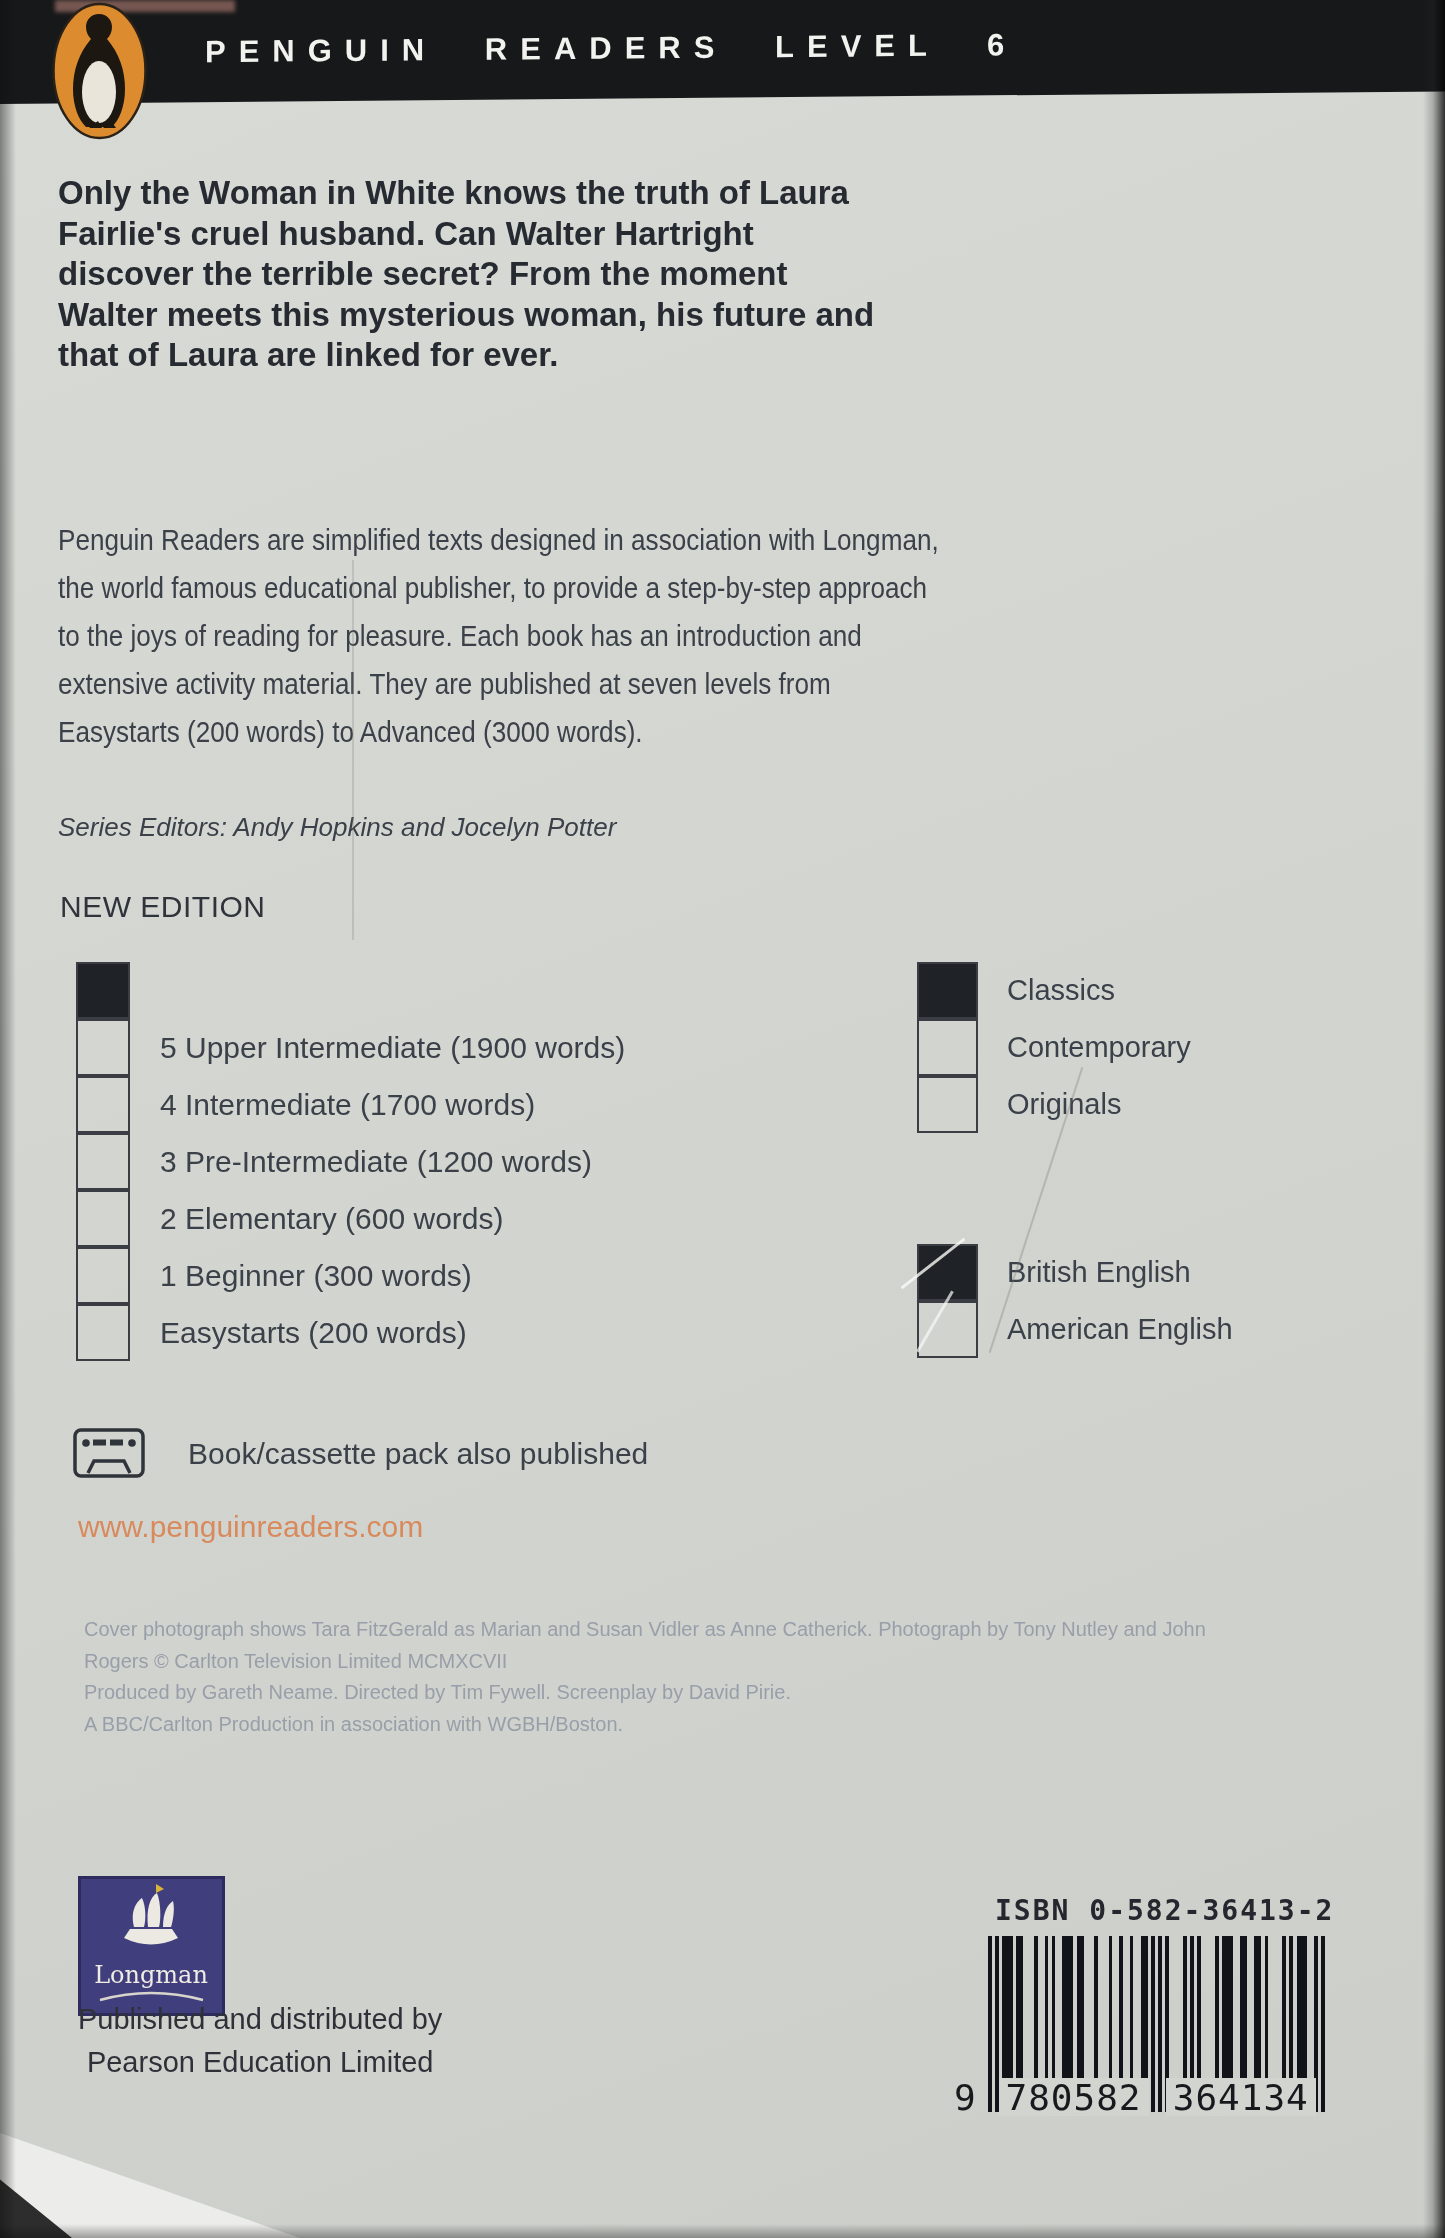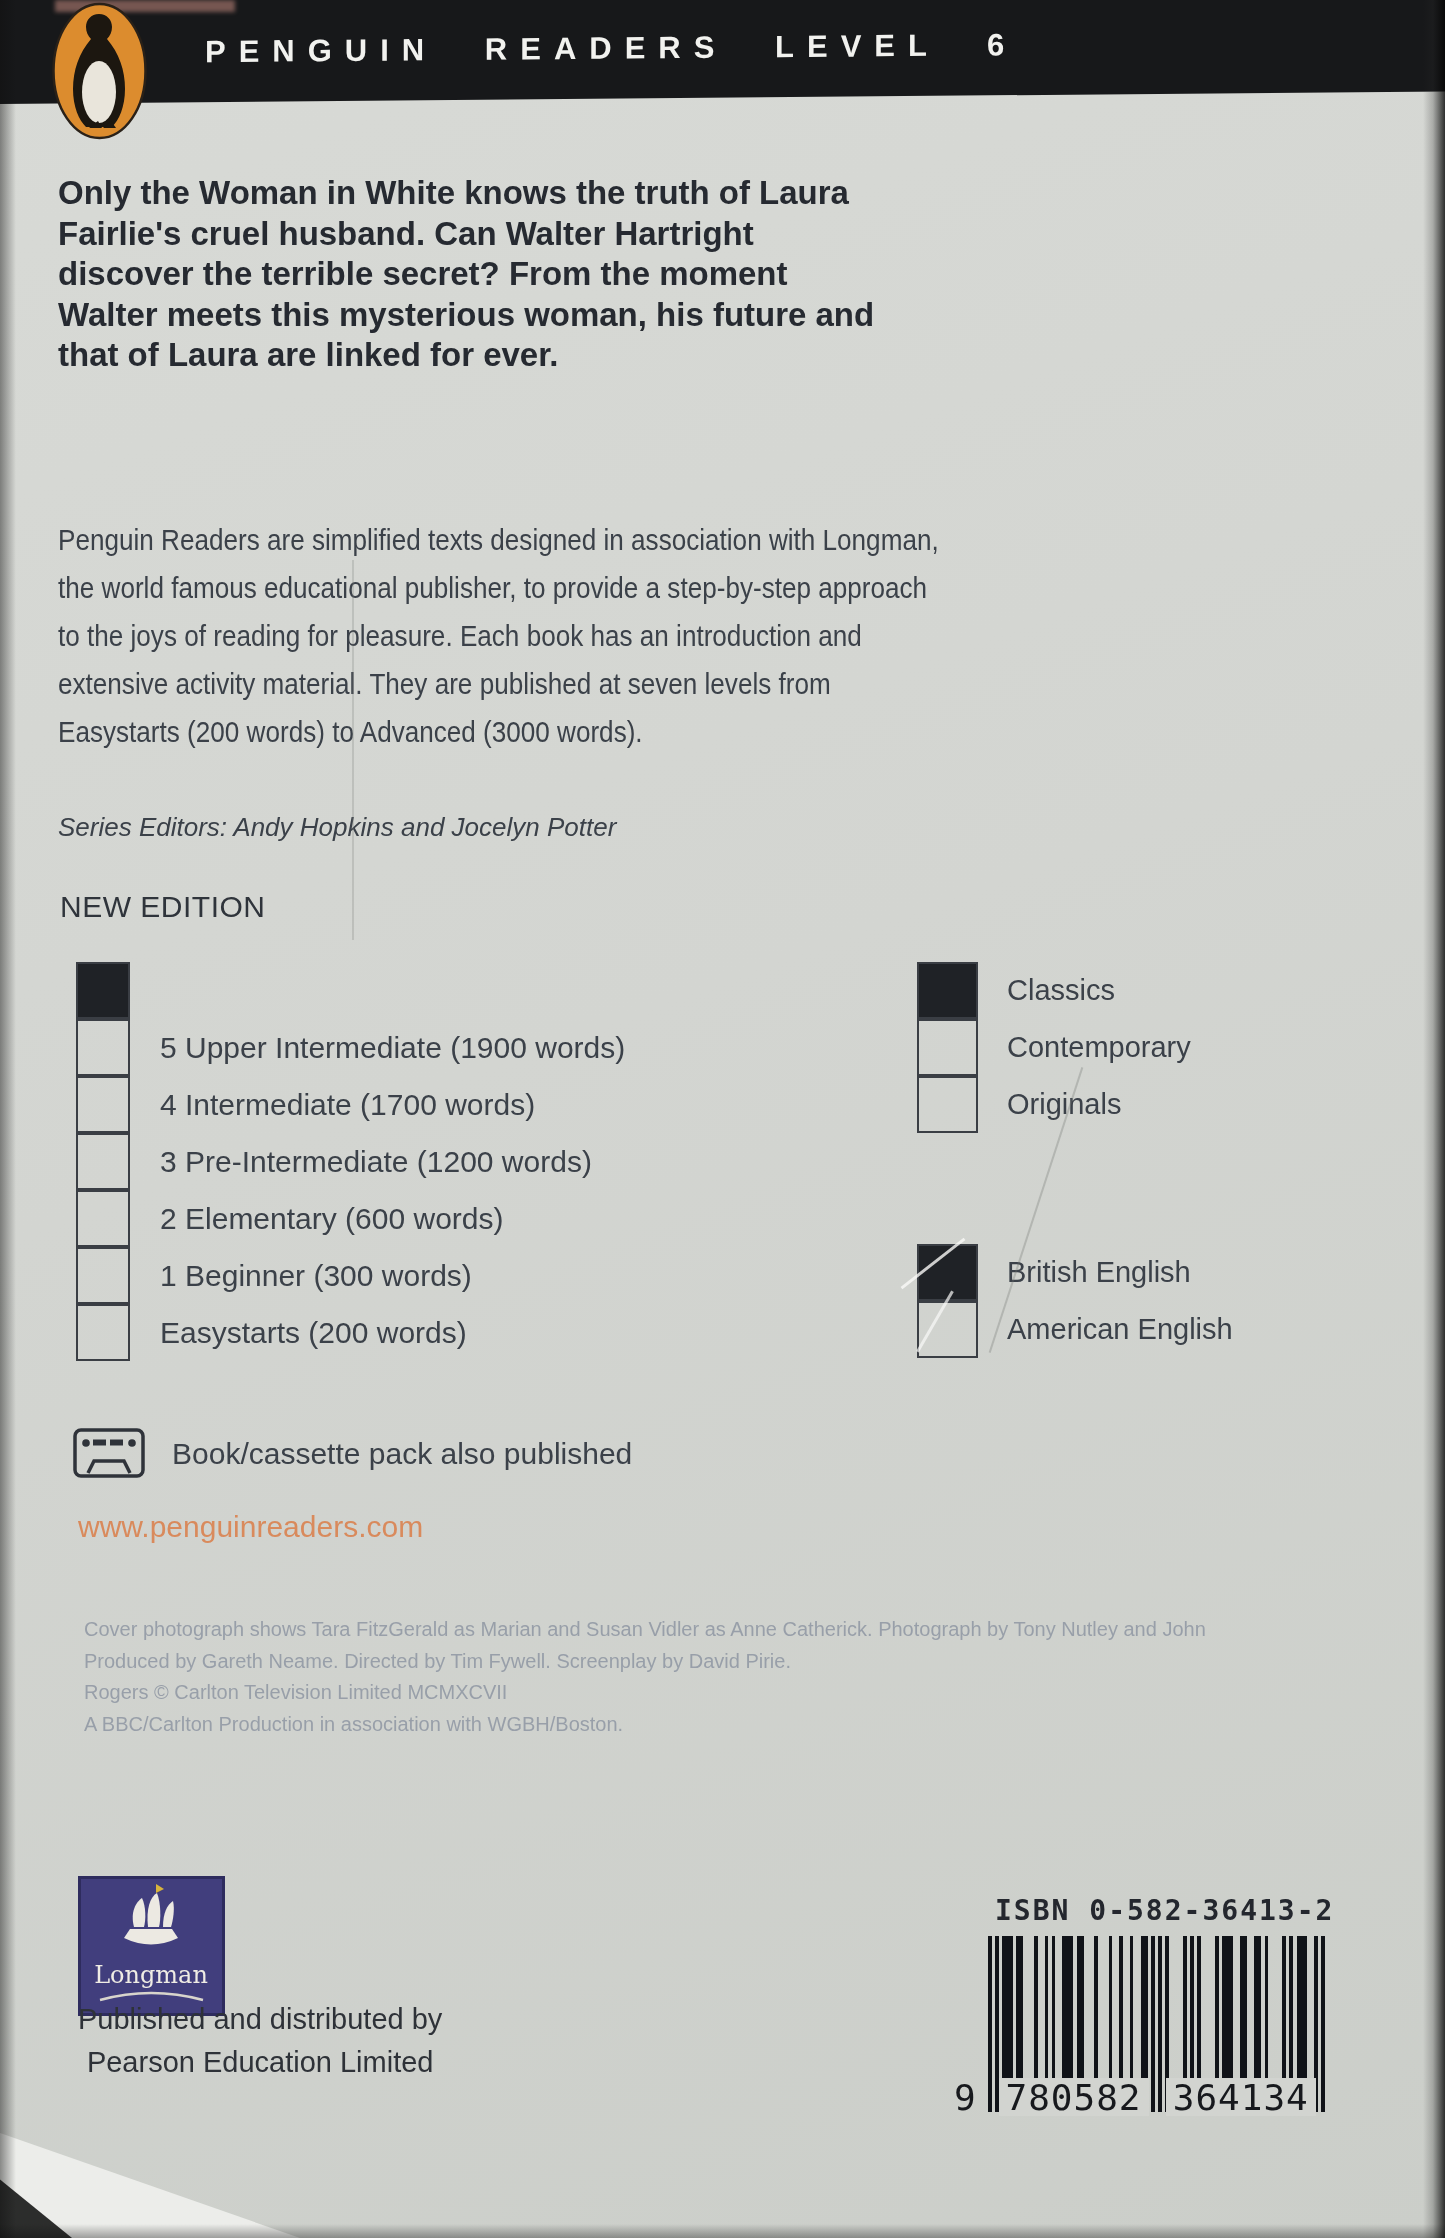--- a/index.html
+++ b/index.html
@@ -46,21 +46,21 @@
   .cbx[data-checked="true"]{background:#1f2226;}
   .lv-box{width:54px;height:57px;}
   .lv-label{margin-left:30px;line-height:57px;font-size:30px;color:#3b4149;white-space:nowrap;}
   .cat-list{position:absolute;left:917px;top:962px;}
   .eng-list{position:absolute;left:917px;top:1244px;}
   .ct-box{width:61px;height:57px;}
   .ct-label{margin-left:29px;line-height:57px;font-size:29px;color:#3b4149;white-space:nowrap;}
   
   .cassette-row{position:absolute;left:73px;top:1428px;display:flex;}
   .cassette-icon{width:72px;height:50px;flex:0 0 auto;}
-  .cassette-note{margin-left:27px;line-height:52px;font-size:30px;color:#3b4149;white-space:nowrap;}
+  .cassette-note{margin-left:43px;line-height:52px;font-size:30px;color:#3b4149;white-space:nowrap;}
   .url{position:absolute;left:78px;top:1510px;font-size:30px;color:#d98a5c;}
   
   .credits{position:absolute;left:84px;top:1614px;font-size:20px;line-height:31.5px;color:#989fa9;white-space:nowrap;}
   
   .longman{position:absolute;left:78px;top:1876px;width:147px;height:140px;}
   .published{position:absolute;left:78px;top:1998px;font-size:29px;line-height:43px;color:#2e3238;white-space:nowrap;text-align:center;}
   
   .isbn-label{
     position:absolute;left:995px;top:1894px;
     font-family:"DejaVu Sans Mono", monospace;font-weight:700;
@@ -200,22 +200,22 @@
       <rect x="37" y="11.5" width="13" height="6" fill="#2f333a"></rect>
       <path d="M15 45 L21 33 H51 L57 45" fill="none" stroke="#2f333a" stroke-width="3.5"></path>
     </svg>
     <span class="cassette-note">Book/cassette pack also published</span>
   </div>
 
   <div class="url">www.penguinreaders.com</div>
 
   <div class="credits">
     <div>Cover photograph shows Tara FitzGerald as Marian and Susan Vidler as Anne Catherick. Photograph by Tony Nutley and John</div>
+    <div>Rogers © Carlton Television Limited MCMXCVII</div>
     <div>Produced by Gareth Neame. Directed by Tim Fywell. Screenplay by David Pirie.</div>
-    <div>Rogers © Carlton Television Limited MCMXCVII</div>
     <div>A BBC/Carlton Production in association with WGBH/Boston.</div>
   </div>
 
   <svg class="longman" viewBox="0 0 147 140" aria-hidden="true">
     <rect x="1.5" y="1.5" width="144" height="137" fill="#413e7d" stroke="#2e2c5e" stroke-width="3"></rect>
     <g transform="translate(73,56)">
       <path d="M-27 6 Q0 19 27 6 L21 -3 L-21 -3 Z" fill="#ece9e2"></path>
       <path d="M-17 -5 C-21 -20 -15 -30 -9 -34 C-5 -26 -5 -12 -7 -5 Z" fill="#ece9e2"></path>
       <path d="M-3 -5 C-5 -23 -1 -35 6 -39 C10 -29 10 -12 8 -5 Z" fill="#ece9e2"></path>
       <path d="M12 -5 C12 -19 16 -27 22 -31 C24 -23 22 -11 20 -5 Z" fill="#ece9e2"></path>

